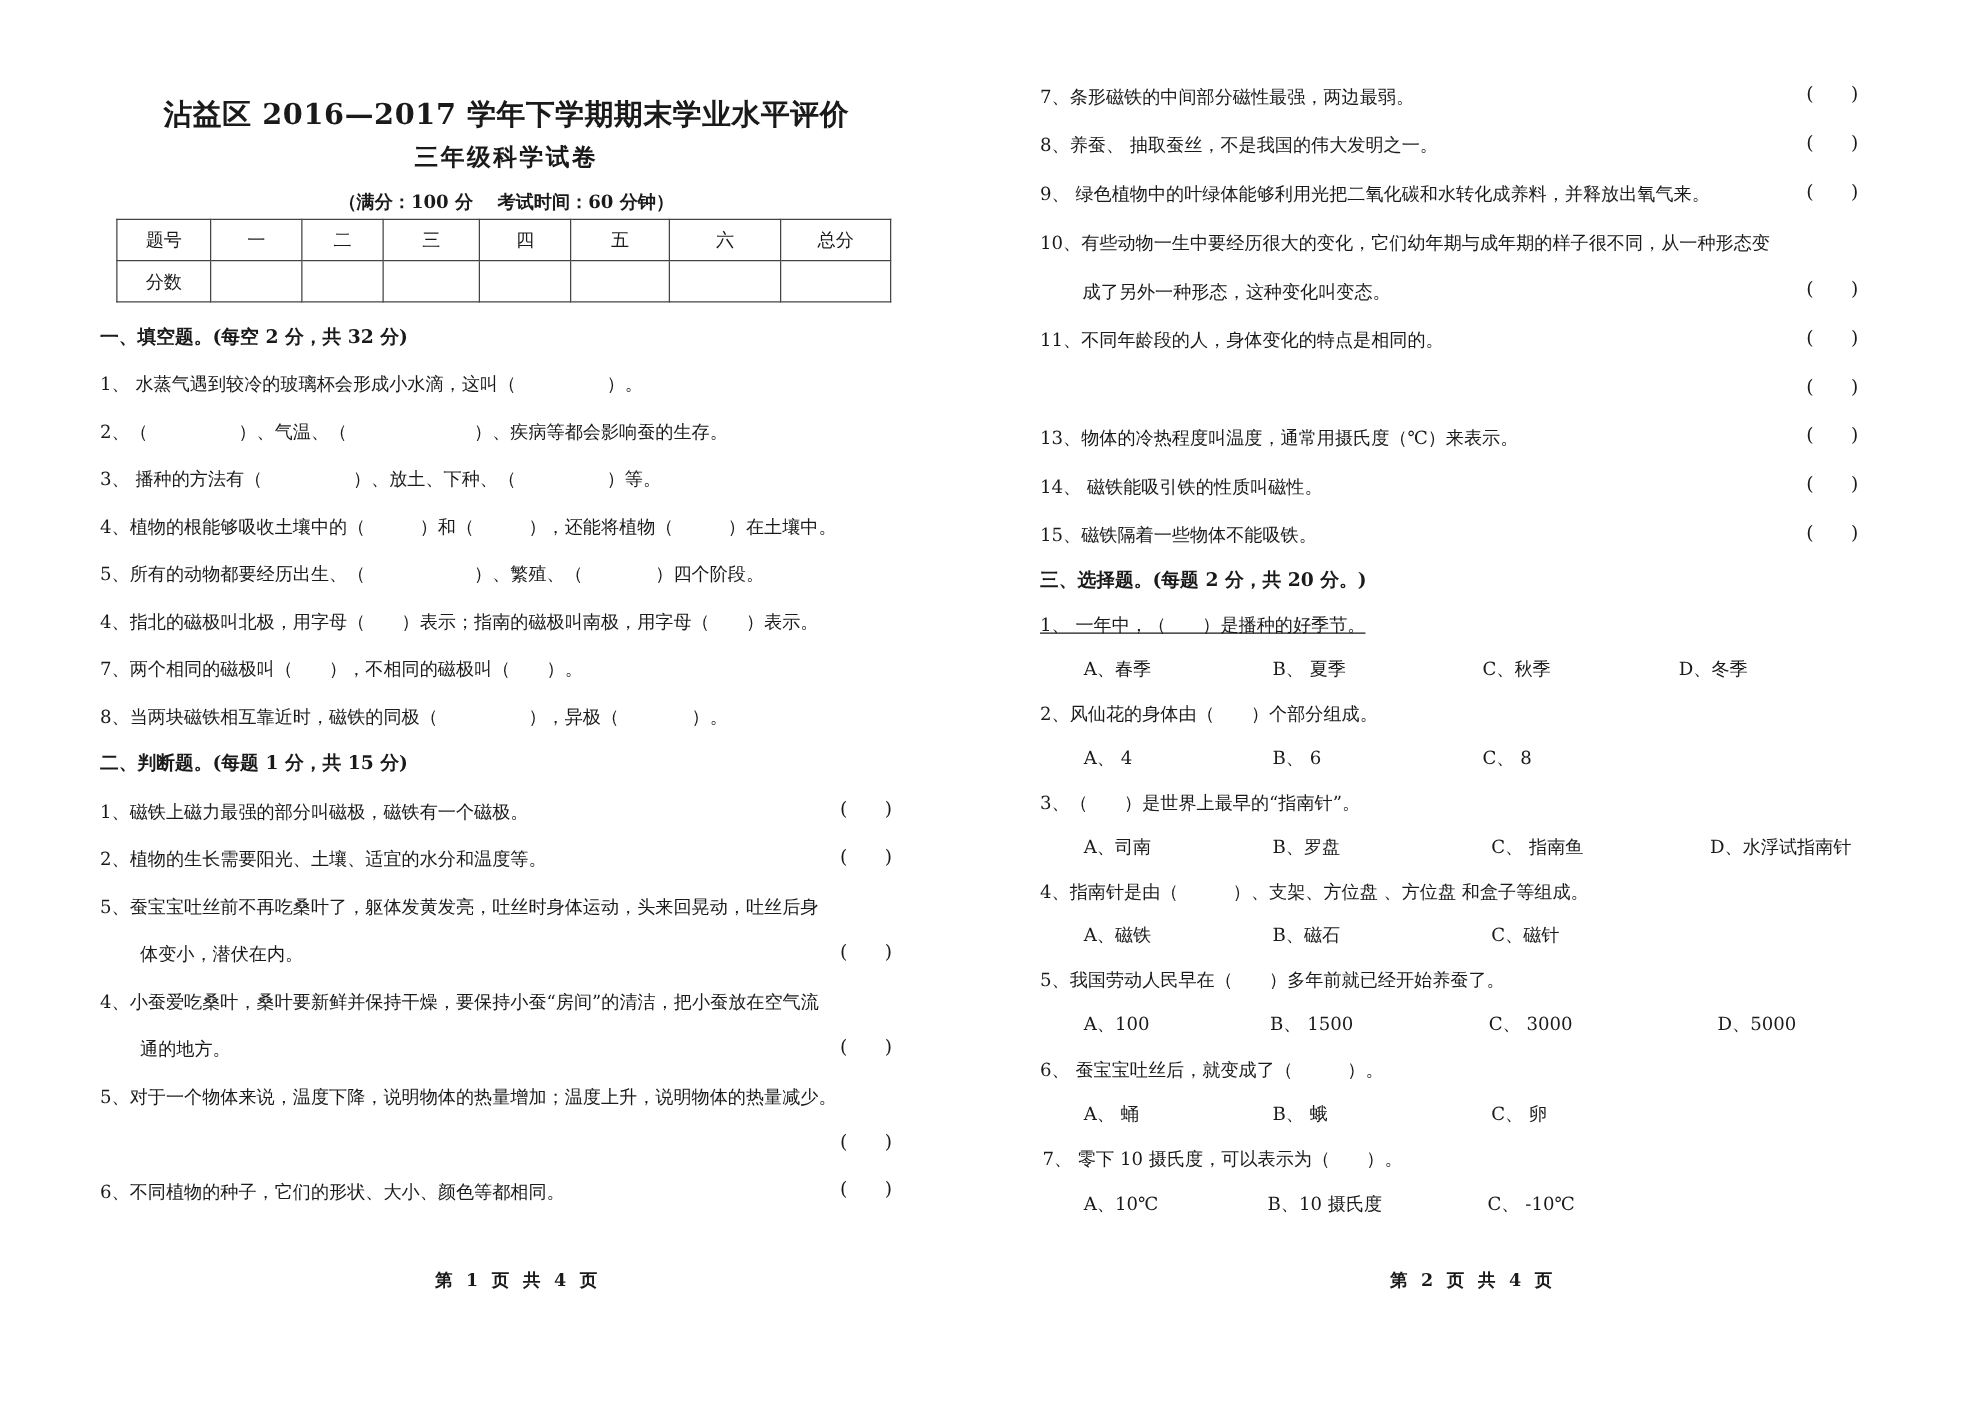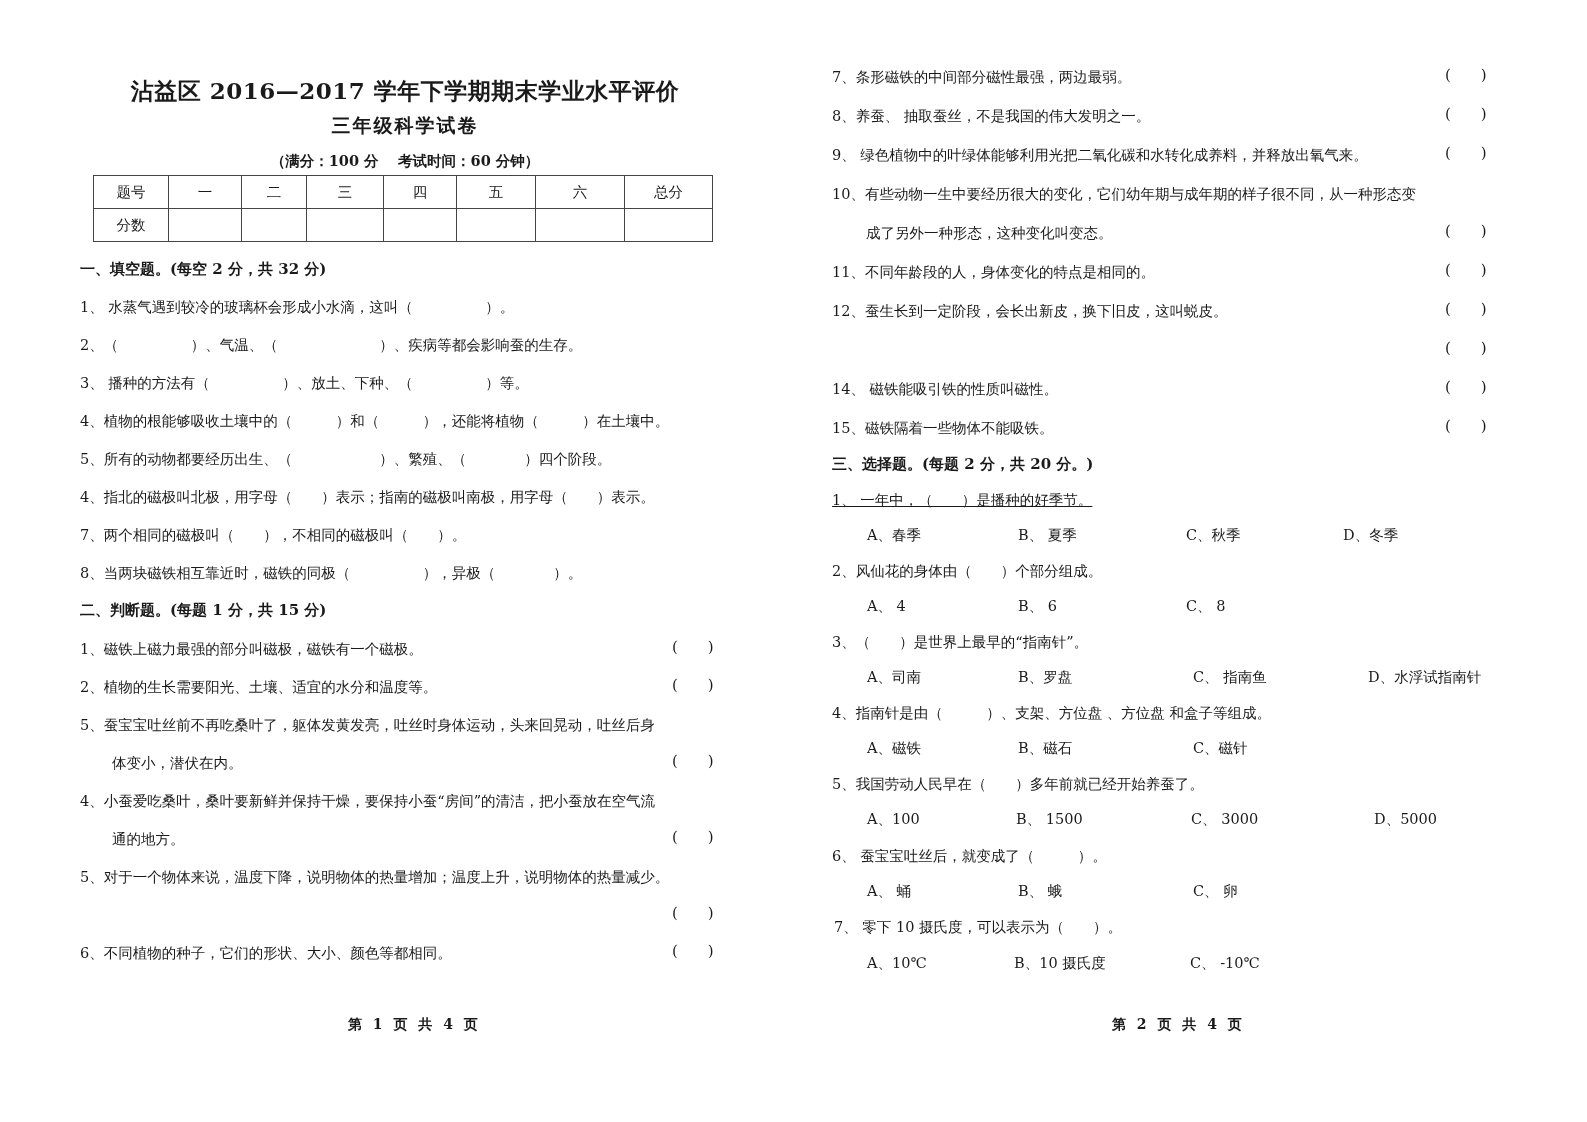--- a/index.html
+++ b/index.html
@@ -99,23 +99,23 @@
   <div class="abs line" style="left:42px; top:146px;">9、 绿色植物中的叶绿体能够利用光把二氧化碳和水转化成养料，并释放出氧气来。</div>
   <div class="abs paren" style="left:655px; top:144px;">(　　)</div>
 
   <div class="abs line" style="left:42px; top:185px;">10、有些动物一生中要经历很大的变化，它们幼年期与成年期的样子很不同，从一种形态变</div>
   <div class="abs line" style="left:76px; top:224px;">成了另外一种形态，这种变化叫变态。</div>
   <div class="abs paren" style="left:655px; top:222px;">(　　)</div>
 
   <div class="abs line" style="left:42px; top:263px;">11、不同年龄段的人，身体变化的特点是相同的。</div>
   <div class="abs paren" style="left:655px; top:261px;">(　　)</div>
 
-  <div class="abs line" style="left:42px; top:302px;">12、蚕生长到一定阶段，会长出新皮，换下旧皮，这叫蜕皮。</div>
   <div class="abs paren" style="left:655px; top:300px;">(　　)</div>
 
+  <div class="abs line" style="left:42px; top:341px;">13、物体的冷热程度叫温度，通常用摄氏度（℃）来表示。</div>
   <div class="abs paren" style="left:655px; top:339px;">(　　)</div>
 
   <div class="abs line" style="left:42px; top:380px;">14、  磁铁能吸引铁的性质叫磁性。</div>
   <div class="abs paren" style="left:655px; top:378px;">(　　)</div>
 
   <div class="abs line" style="left:42px; top:419px;">15、磁铁隔着一些物体不能吸铁。</div>
   <div class="abs paren" style="left:655px; top:417px;">(　　)</div>
 
   <div class="abs sec" style="left:42px; top:455px;">三、选择题。(每题 2 分，共 20 分。)</div>
 

